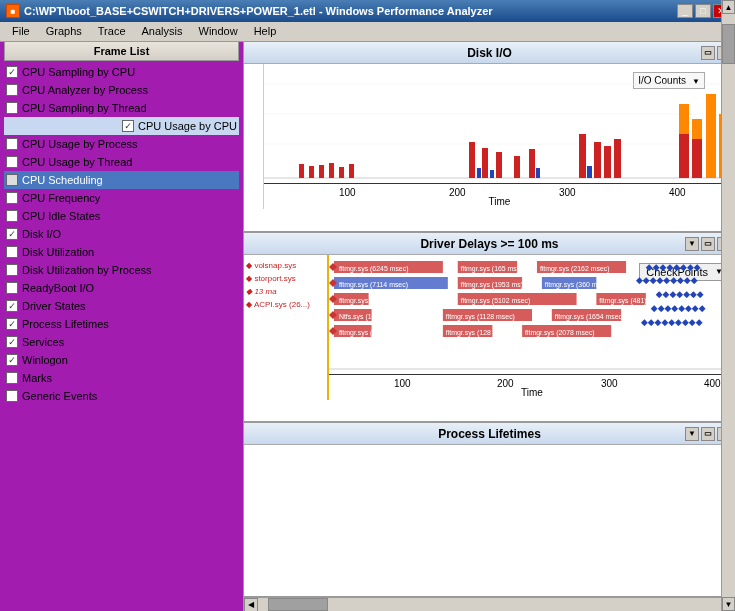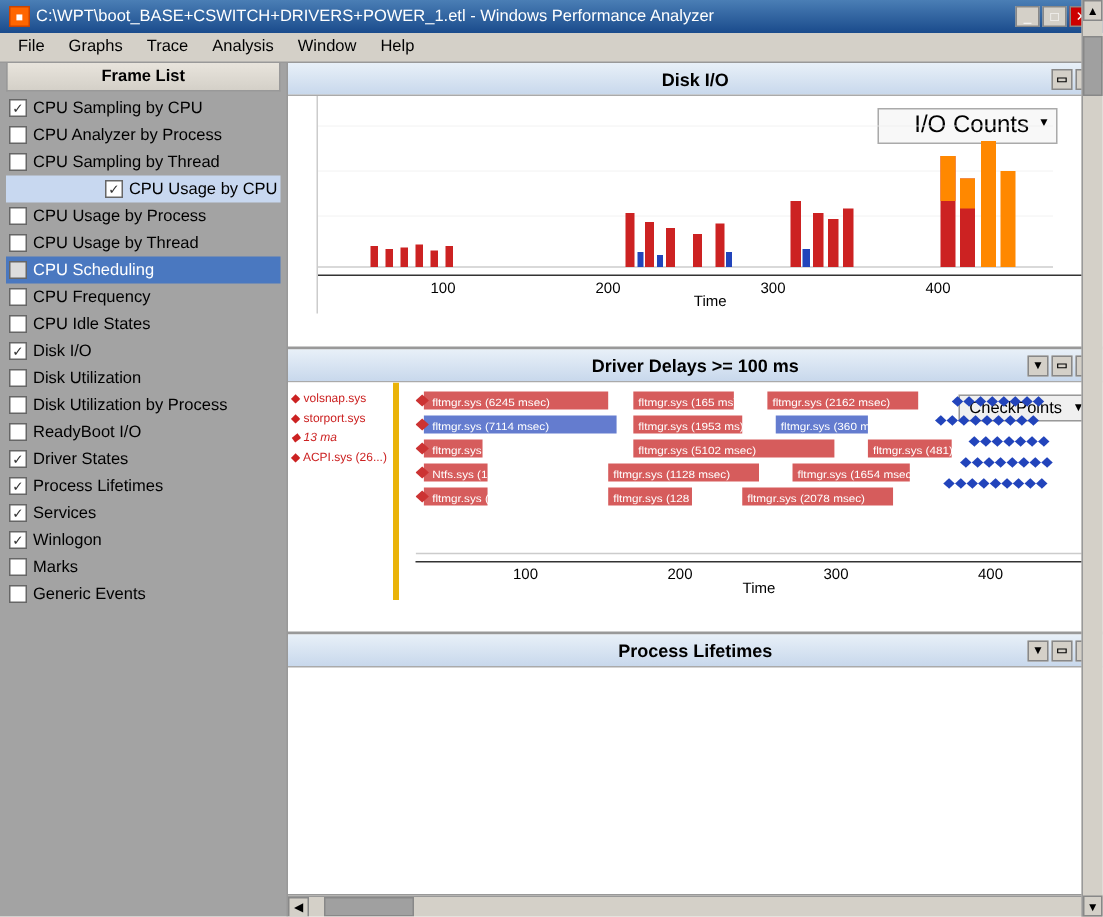--- a/index.html
+++ b/index.html
@@ -9,21 +9,21 @@
       background: linear-gradient(to bottom, #4a7eb5, #1a4b8c);
       color: white;
       padding: 4px 6px;
       display: flex;
       align-items: center;
       justify-content: space-between;
       height: 22px;
     }
     .title-bar-left { display: flex; align-items: center; gap: 4px; }
     .title-icon { width: 14px; height: 14px; background: #ff6600; border: 1px solid #cc4400; display: flex; align-items: center; justify-content: center; font-size: 8px; color: white; }
-    .title-text { font-size: 11px; font-weight: normal; }
+    .title-text { font-size: 11px; font-weight: bold; }
     .title-buttons { display: flex; gap: 2px; }
     .title-btn {
       width: 16px; height: 14px; background: #d4d0c8; border: 1px solid #888;
       display: flex; align-items: center; justify-content: center; font-size: 9px; cursor: pointer;
     }
     .title-btn.close { background: #c00; color: white; }
 
     .menu-bar {
       background: #d4d0c8;
       display: flex;
@@ -38,22 +38,22 @@
       font-size: 11px;
     }
 
     .main-layout {
       display: flex;
       height: calc(611px - 42px);
       background: #d4d0c8;
     }
 
     .sidebar {
-      width: 192px;
-      background: #a3a3a3;
+      width: 244px;
+      background: #a21caf;
       border-right: 1px solid #999;
       display: flex;
       flex-direction: column;
     }
     .sidebar-header {
       background: linear-gradient(to bottom, #e8e4dc, #d4d0c8);
       border: 1px solid #999;
       border-top: none;
       padding: 3px 6px;
       font-size: 11px;
@@ -136,22 +136,22 @@
     
     .process-panel { flex: 1; min-height: 160px; }
 
     
     .iocounts-dropdown {
       position: absolute;
       right: 30px;
       top: 8px;
       background: #f8f8f8;
       border: 1px solid #aaa;
-      padding: 2px 18px 2px 24px;
-      font-size: 16px;
+      padding: 2px 18px 2px 4px;
+      font-size: 10px;
       cursor: pointer;
     }
     .iocounts-dropdown::after {
       content: '▼';
       font-size: 8px;
       position: absolute;
       right: 4px;
       top: 4px;
     }
 
@@ -395,21 +395,21 @@
       <div class="panel-header">
         <span>Driver Delays &gt;= 100 ms</span>
         <div class="panel-header-buttons">
           <div class="panel-btn">▼</div>
           <div class="panel-btn">▭</div>
           <div class="panel-btn">✕</div>
         </div>
       </div>
       <div style="position:relative;height:145px;background:white;overflow:hidden;">
 
-        <div style="position:absolute;left:0;top:0;width:74px;height:100%;border-right:4px solid #eab308;background:white;overflow:hidden;font-size:8px;color:#333;padding:2px;">
+        <div style="position:absolute;left:0;top:0;width:85px;height:100%;border-right:2px solid #eab308;background:white;overflow:hidden;font-size:8px;color:#333;padding:2px;">
           <div style="margin-top:4px;color:#cc2222;">◆ volsnap.sys</div>
           <div style="margin-top:4px;color:#cc2222;">◆ storport.sys</div>
           <div style="margin-top:4px;color:#cc2222;font-style:italic;">◆ 13 ma</div>
           <div style="margin-top:4px;color:#cc2222;">◆ ACPI.sys (26...)</div>
         </div>
 
         <div style="position:absolute;right:8px;top:8px;background:#f0f0f0;border:1px solid #999;padding:2px 18px 2px 6px;font-size:11px;cursor:pointer;">
           <span>CheckPoints</span>
           <span style="position:absolute;right:3px;top:3px;font-size:8px;">▼</span>
         </div>

